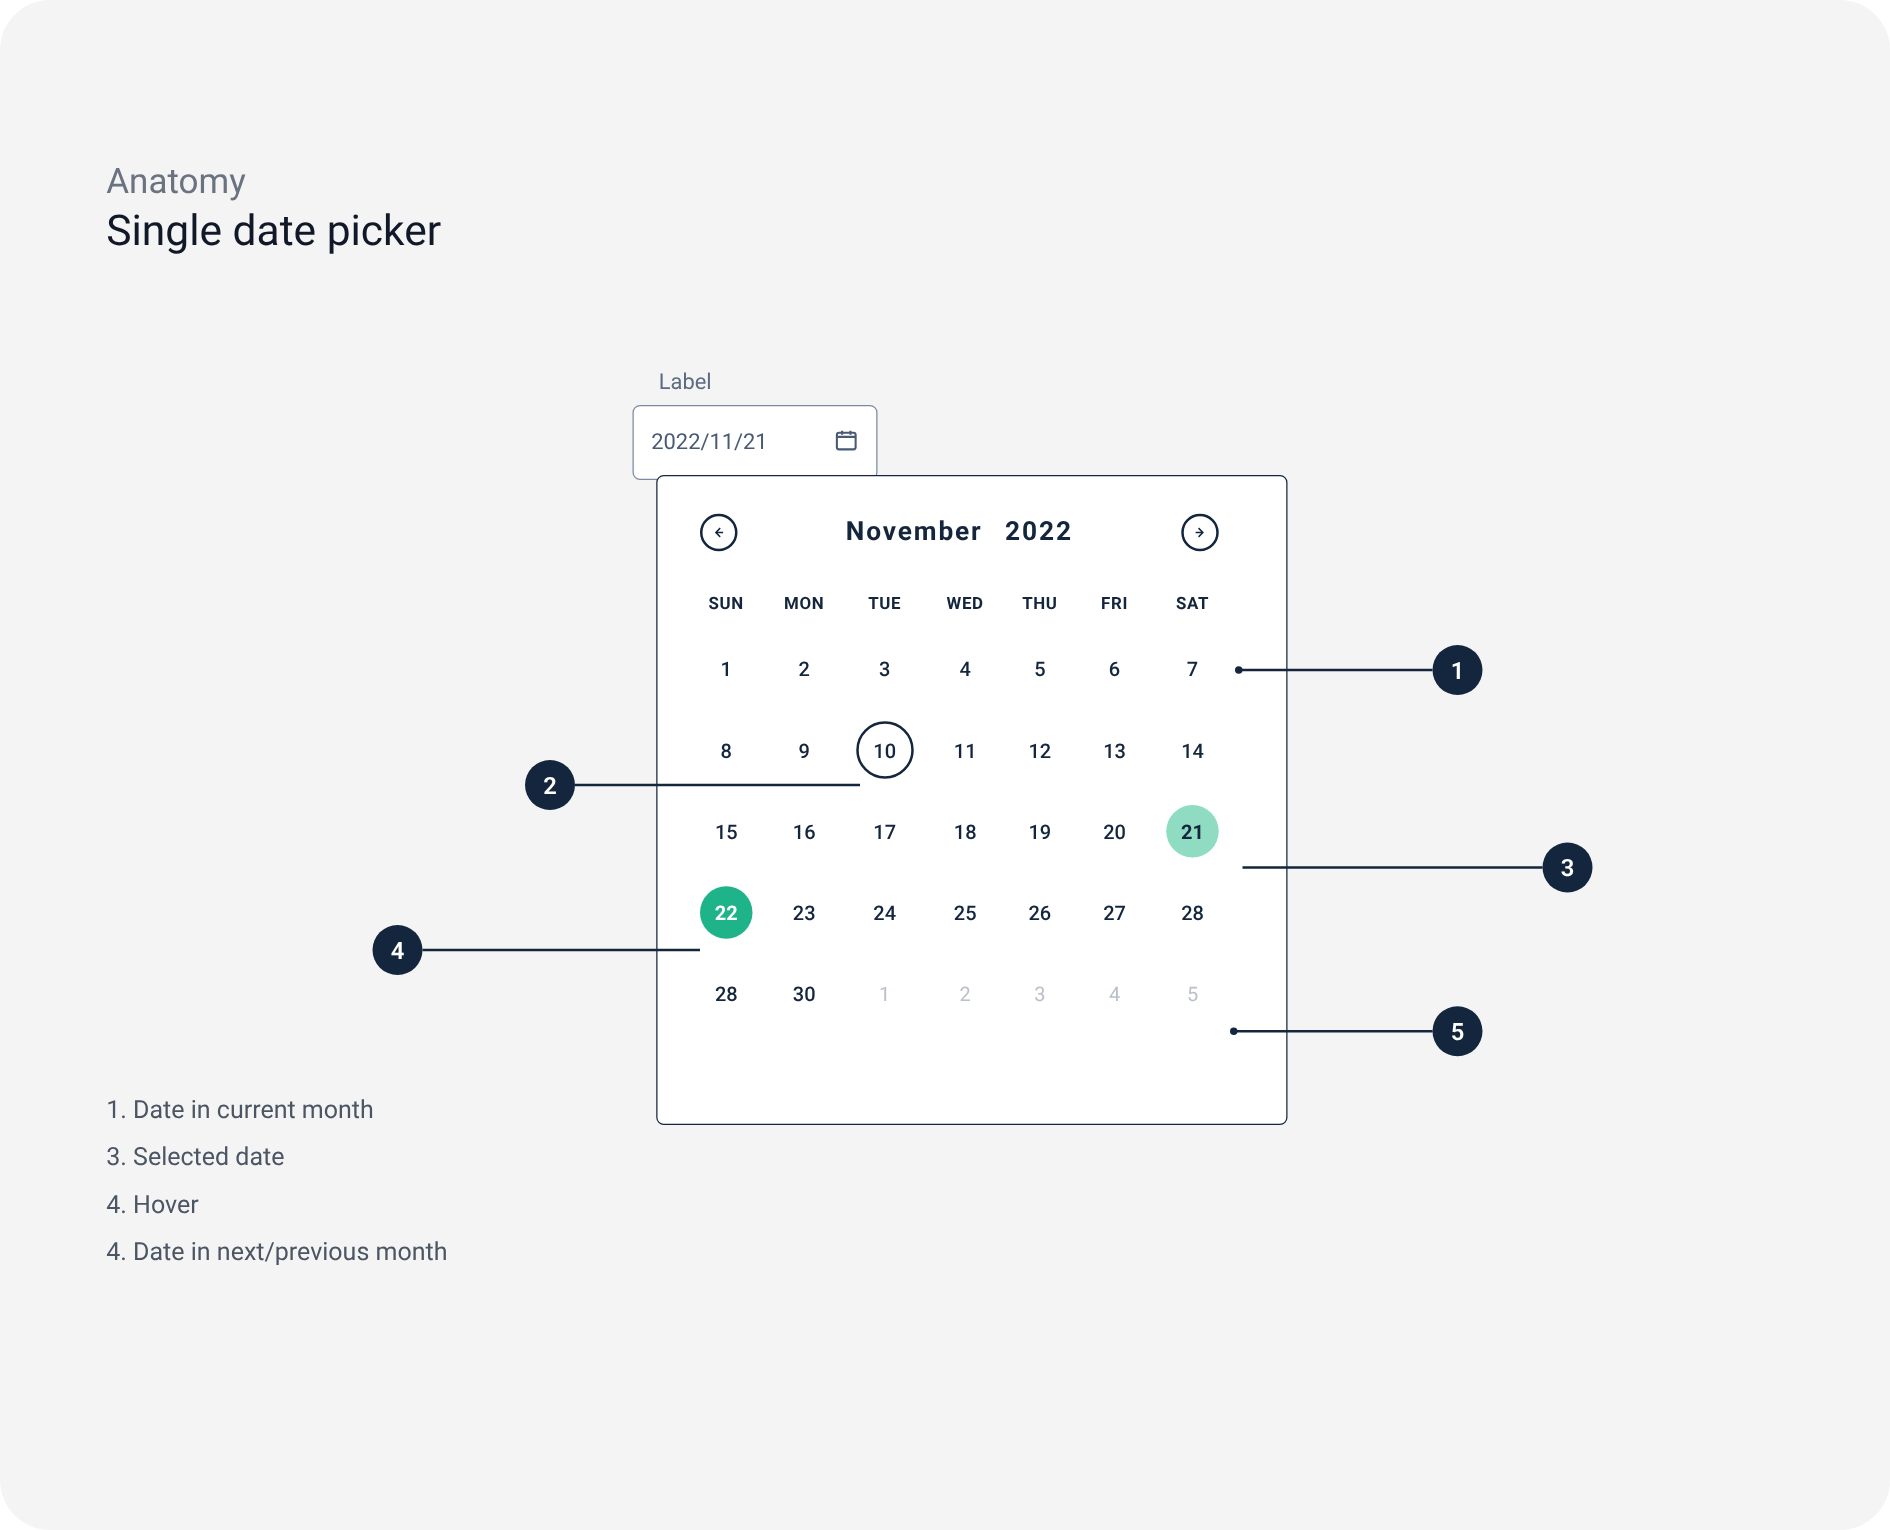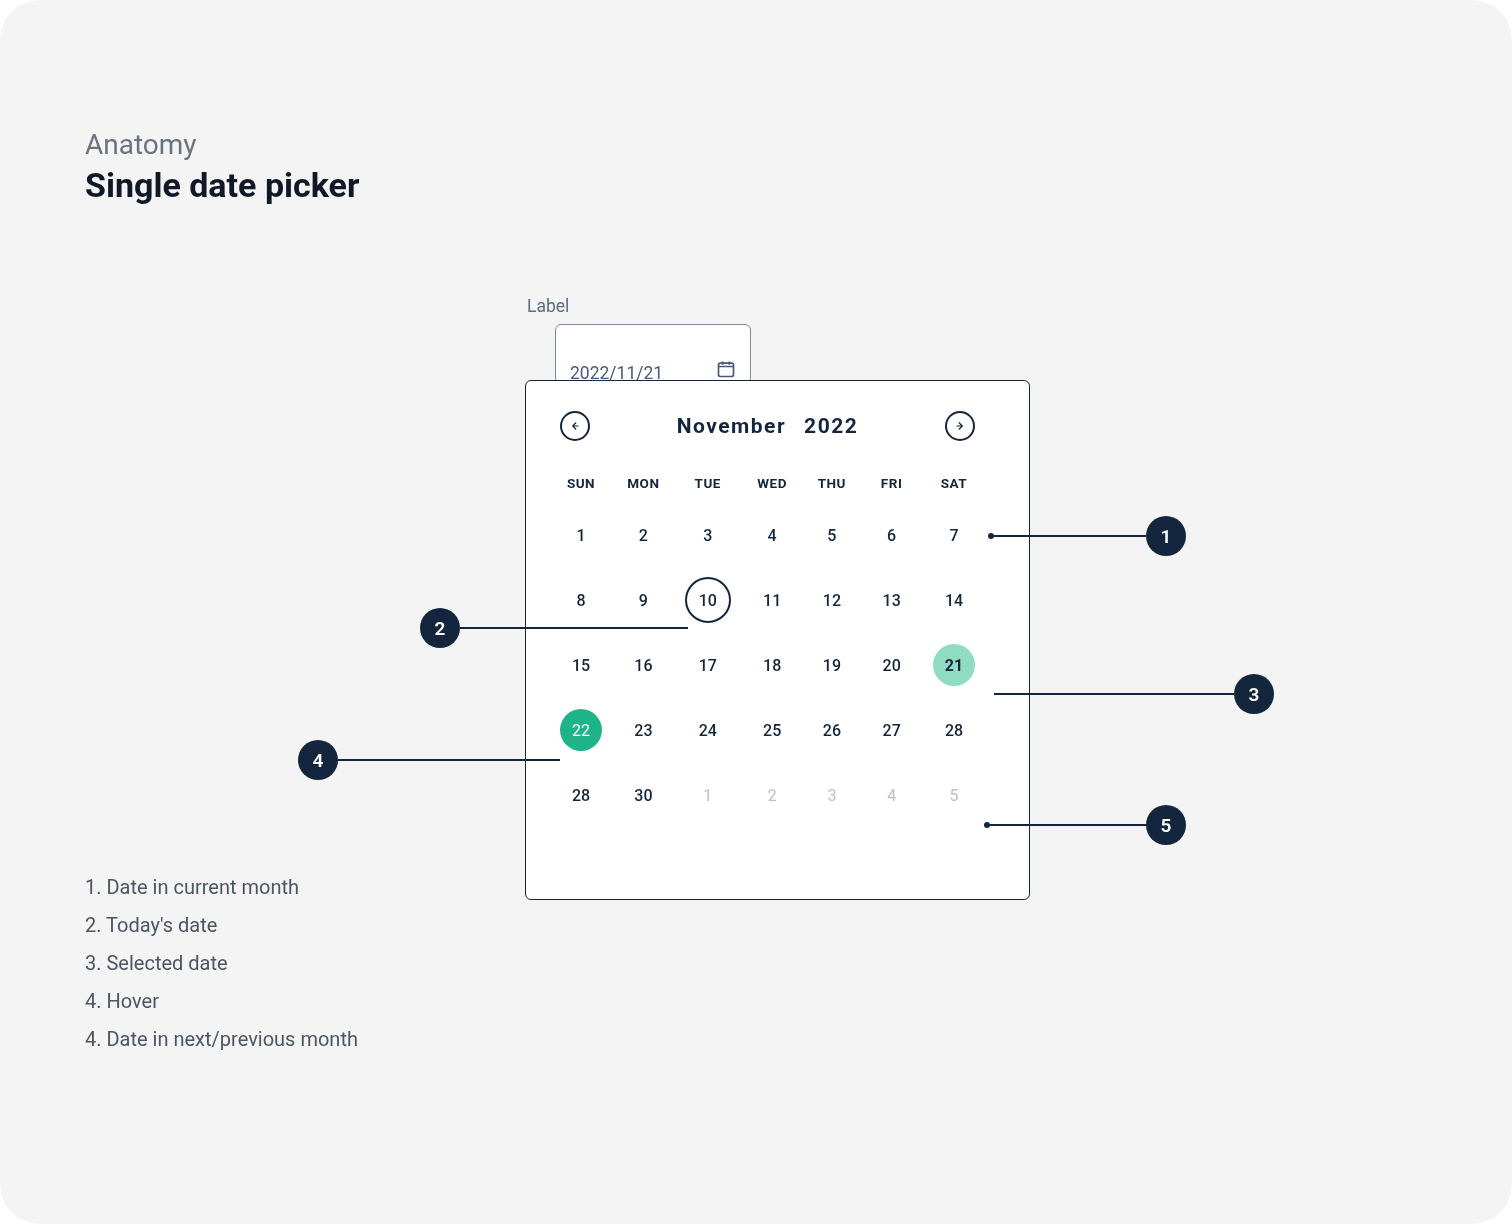--- a/index.html
+++ b/index.html
@@ -26,34 +26,34 @@
     position:absolute;inset:0;
     background:var(--bg);
     border-radius:40px;
   }
   .heading-eyebrow{
     position:absolute;left:85px;top:128px;
     font-size:28px;color:var(--muted);font-weight:400;
   }
   .heading-title{
     position:absolute;left:85px;top:165px;
-    font-size:34px;font-weight:700;color:#111827;
+    font-size:34px;font-weight:400;color:#111827;
   }
 
   
   .field-label{
     position:absolute;left:527px;top:296px;
     font-size:17.5px;color:#5c6b82;
   }
   .date-input{
-    position:absolute;left:555px;top:324px;
+    position:absolute;left:506px;top:324px;
     width:196px;height:60px;
     border:1.5px solid #7b8aa0;border-radius:6px;
     background:var(--card);
-    display:flex;align-items:flex-end;justify-content:space-between;
+    display:flex;align-items:center;justify-content:space-between;
     padding:0 14px;box-sizing:border-box;
     color:#485a74;font-size:17.5px;
   }
   .cal-icon{width:20px;height:20px;stroke:#485a74;stroke-width:2;fill:none;}
 
   
   .card{
     position:absolute;left:525px;top:380px;
     width:505px;height:520px;
     background:var(--card);
@@ -87,21 +87,21 @@
     font-size:13.5px;font-weight:700;color:var(--ink);letter-spacing:0.5px;
   }
   .cell{
     height:42px;display:flex;align-items:center;justify-content:center;
     font-size:16px;color:var(--ink);font-weight:500;
   }
   .cell.other{color:#b9c0cb;font-weight:400;}
   .pill{width:42px;height:42px;border-radius:50%;display:flex;align-items:center;justify-content:center;}
   .pill.today{border:2px solid var(--ink);color:var(--ink);}
   .pill.selected{background:var(--teal-soft);color:var(--ink);font-weight:700;}
-  .pill.hover{background:var(--teal);color:#ffffff;font-weight:400;}
+  .pill.hover{background:var(--teal);color:#ffffff;font-weight:700;}
 
   
   .marker{
     position:absolute;width:40px;height:40px;border-radius:50%;
     background:var(--ink);color:#fff;font-size:19px;font-weight:600;
     display:flex;align-items:center;justify-content:center;
   }
   .leader{position:absolute;background:var(--ink);}
   .leader.h{height:1.5px;}
   .leader.dot{width:6px;height:6px;border-radius:50%;}
@@ -215,20 +215,19 @@
 
     <div class="marker" style="left:298px;top:740px;">4</div>
     <div class="leader h" style="left:338px;top:759px;width:222px;"></div>
 
     <div class="leader dot" style="left:984px;top:822px;"></div>
     <div class="leader h" style="left:987px;top:824px;width:159px;"></div>
     <div class="marker" style="left:1146px;top:805px;">5</div>
 
     <div class="legend">
       <div>1. Date in current month</div>
-      <div>2. Today's date</div>
       <div>3. Selected date</div>
       <div>4. Hover</div>
       <div>4. Date in next/previous month</div>
     </div>
 
   </div>
 </div>
 
 </body></html>

